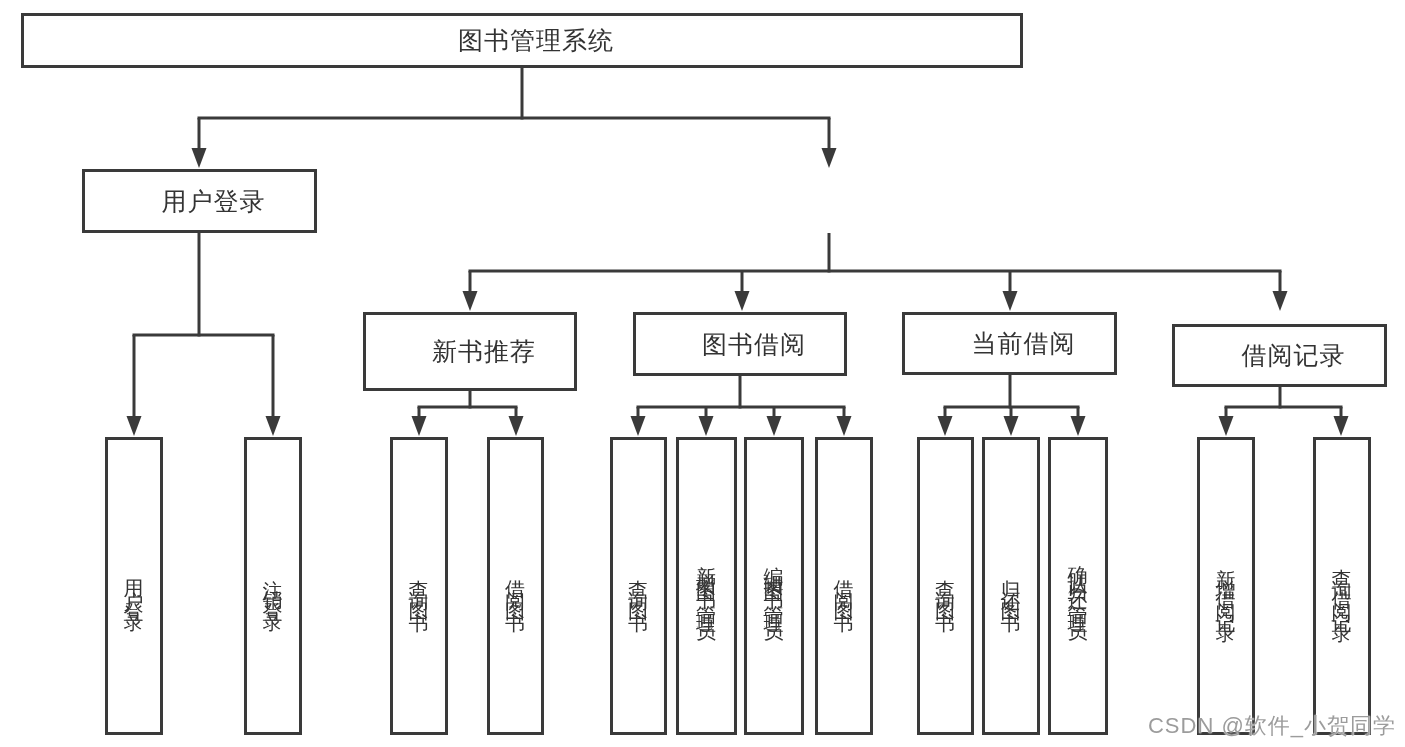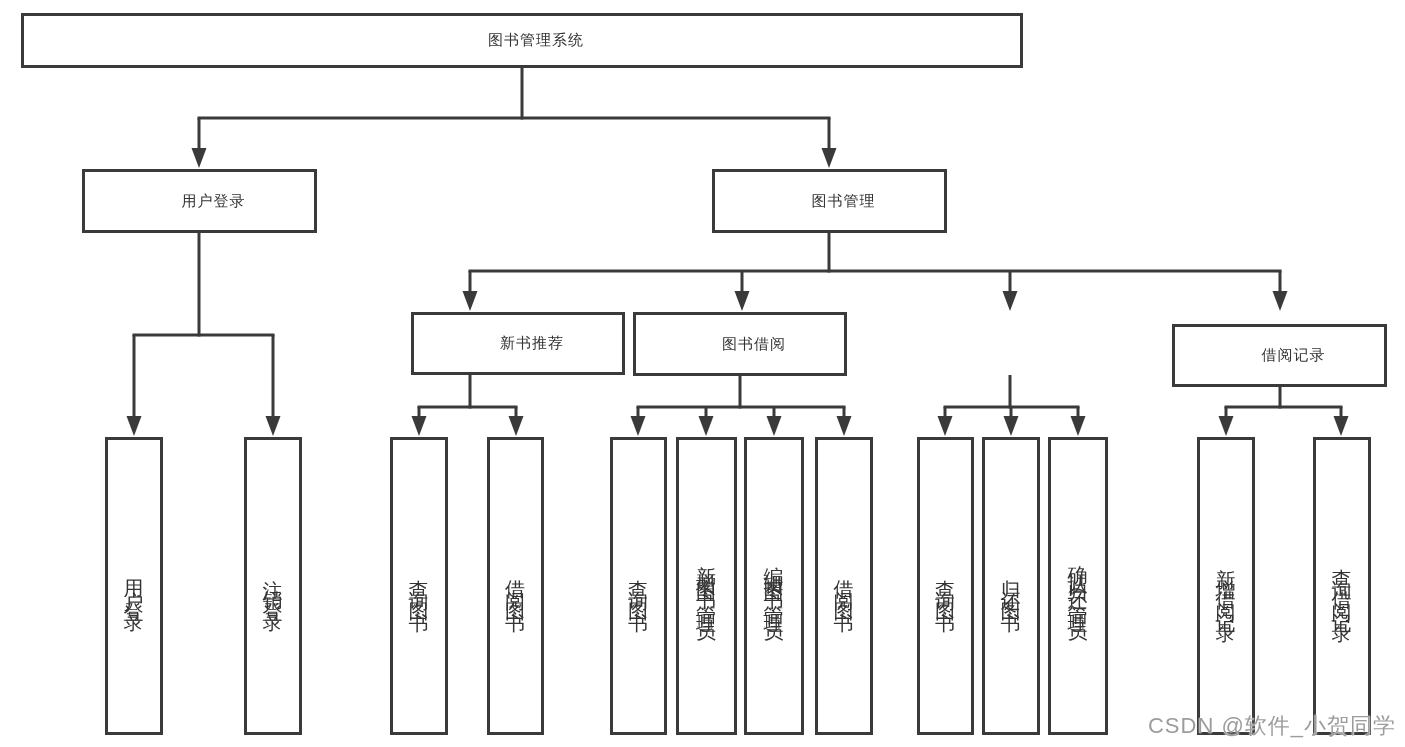--- a/index.html
+++ b/index.html
@@ -6,21 +6,21 @@
   .stage {
     position:relative; width:1405px; height:747px; background:#ffffff;
     font-family:"Liberation Sans","DejaVu Sans",sans-serif; color:#333333;
     overflow:hidden;
   }
   svg.connectors { position:absolute; left:0; top:0; width:1405px; height:747px; }
   .box {
     position:absolute; background:#ffffff; border:3px solid #3a3a3a;
     box-sizing:border-box; display:flex; align-items:center; justify-content:center;
   }
-  .box-h { font-size:15px; letter-spacing:1px; white-space:nowrap;padding-left:28px; }
+  .box-h { font-size:25px; letter-spacing:1px; white-space:nowrap;padding-left:28px; }
   .box-v { }
   .vtext {
     writing-mode:vertical-rl; text-orientation:mixed;
     font-size:20px; line-height:1; white-space:nowrap;
   }
   .ls-short { letter-spacing:11px; }
   .ls-long  { letter-spacing:8px; }
   .watermark {
     position:absolute; right:9px; bottom:6px;
     font-size:22px; color:#9c9c9c; letter-spacing:1px;
@@ -99,24 +99,24 @@
       <line x1="1226" y1="407" x2="1226" y2="422"></line>
       <polygon points="1218.5,416 1233.5,416 1226,436"></polygon>
       <line x1="1341" y1="407" x2="1341" y2="422"></line>
       <polygon points="1333.5,416 1348.5,416 1341,436"></polygon>
     </g>
   </svg>
 
   <div class="box box-h" style="left:21px; top:13px; width:1002px; height:55px;">图书管理系统</div>
 
   <div class="box box-h" style="left:82px; top:169px; width:235px; height:64px;">用户登录</div>
-  <div class="box box-h" style="left:712px; top:169px; width:235px; height:64px;">图书管理</div>
 
-  <div class="box box-h" style="left:363px; top:312px; width:214px; height:63px;margin-left:48px;">新书推荐</div>
+  <div class="box box-h" style="left:363px; top:312px; width:214px; height:79px;">新书推荐</div>
   <div class="box box-h" style="left:633px; top:312px; width:214px; height:64px;">图书借阅</div>
+  <div class="box box-h" style="left:902px; top:312px; width:215px; height:63px;">当前借阅</div>
   <div class="box box-h" style="left:1172px; top:324px; width:215px; height:63px;">借阅记录</div>
 
   <div class="box box-v" style="left:105px; top:437px; width:58px; height:298px;">
     <span class="vtext ls-short">用户登录</span>
   </div>
   <div class="box box-v" style="left:244px; top:437px; width:58px; height:298px;">
     <span class="vtext ls-short">注销登录</span>
   </div>
 
   <div class="box box-v" style="left:390px; top:437px; width:58px; height:298px;">

